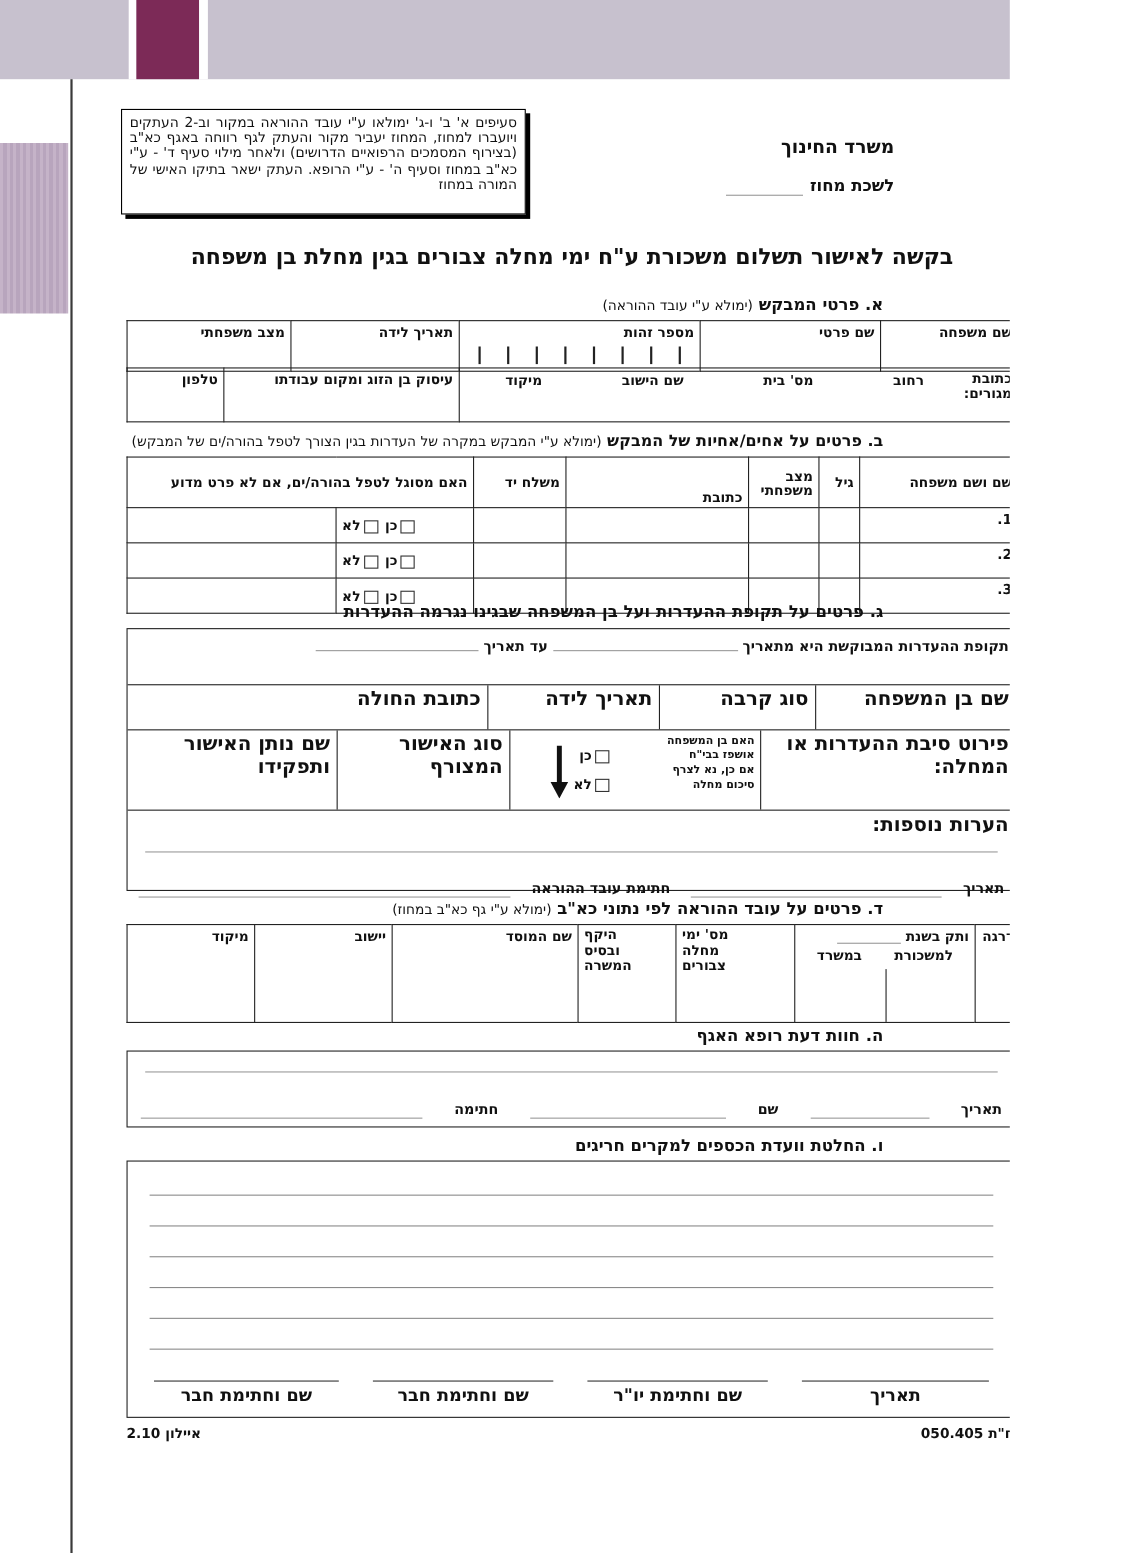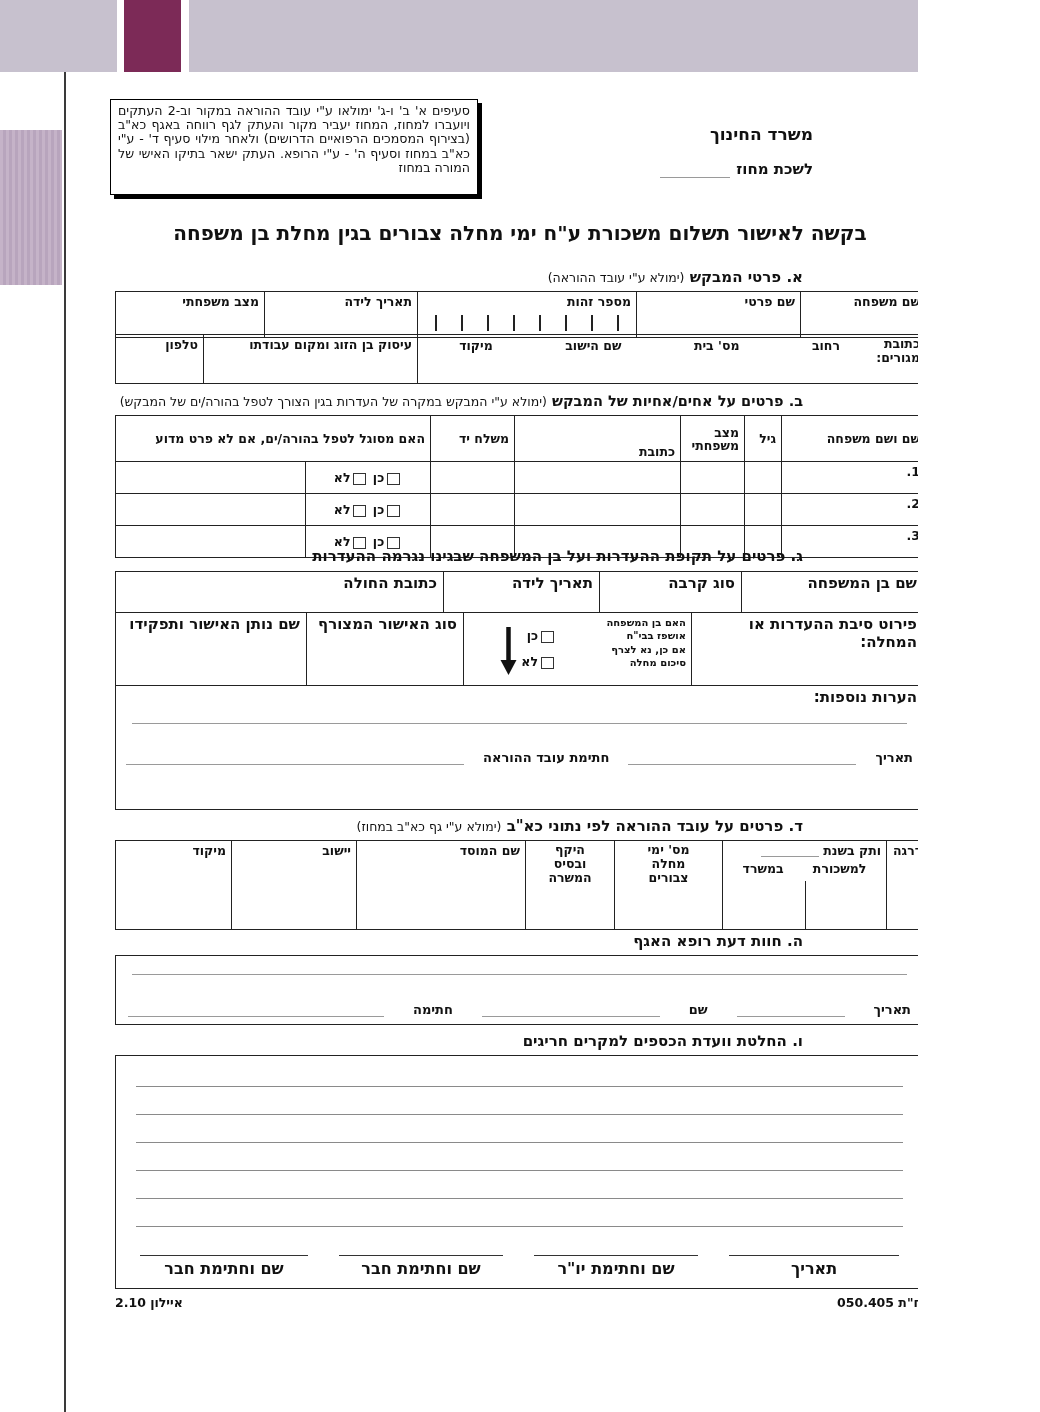--- a/index.html
+++ b/index.html
@@ -27,35 +27,35 @@
   .shead .note{font-size:12.5px;font-weight:normal;}
   
   table{border-collapse:collapse;table-layout:fixed;}
   td{border:1.5px solid #222;vertical-align:top;padding:2px 5px;font-size:12.5px;font-weight:bold;overflow:hidden;}
   .tbl{left:115px;}
   .tA1 td{height:41px;}
   .tA2 td{height:44px;}
   .tB .hd td{height:41px;text-align:right;vertical-align:middle;}
   .tB .dr td{height:27px;}
   .tD td{height:84px;}
-  .ctr{text-align:center;}
+  .ctr{text-align:left;}
   .idticks{display:flex;justify-content:space-between;padding:6px 12px 0 12px;}
   .idticks i{display:block;width:1.6px;height:16px;background:#222;}
   .addrflex{display:flex;align-items:flex-start;height:100%;}
   .addrflex .lbl2{line-height:14px;}
   .addrspread{flex:1;display:flex;justify-content:space-around;padding-top:1px;}
   .cbx{display:inline-block;width:11px;height:10px;border:1.2px solid #333;background:#fff;
        vertical-align:middle;margin:0 2px -1px 3px;}
   
   .box{left:115px;width:807px;border:1.8px solid #222;background:#fff;}
   .frow{display:flex;}
   .frow>div{box-sizing:border-box;}
   .sep>div:not(:last-child){border-left:1.5px solid #222;}
   .bb{border-bottom:1.5px solid #222;}
-  .cell-label{padding:2px 6px;font-size:15px;font-weight:bold;}
+  .cell-label{padding:2px 6px;font-size:18px;font-weight:bold;}
   .blankline{border-bottom:1.2px solid #9a9a9a;height:15px;display:inline-block;}
   .c1row{height:46px;padding:4px 6px 0 0;font-size:13px;font-weight:bold;}
   .c2row{height:40px;}
   .c3row{height:72px;}
   .c4row{height:45px;position:relative;}
   .c4row .fill{position:absolute;bottom:7px;right:2%;left:2%;border-bottom:1.2px solid #9a9a9a;}
   .c5row{height:34px;display:flex;justify-content:space-between;align-items:flex-end;
          padding:0 10px 7px 10px;font-size:13px;font-weight:bold;}
   .hospflex{display:flex;height:100%;align-items:stretch;}
   .hosptxt{font-size:10px;line-height:13.4px;font-weight:bold;padding:3px 5px 0 0;flex:1;}
@@ -218,20 +218,26 @@
         <span class="cbx"></span><span>כן</span>
         <span class="cbx"></span><span>לא</span>
       </td>
       <td></td>
     </tr>
   </tbody>
     </table>
 
   <div class="abs shead" style="top:547px">ג. פרטים על תקופת ההעדרות ועל בן המשפחה שבגינו נגרמה ההעדרות</div>
   <div class="abs box" style="top:571px;height:237px">
+    <div class="c1row bb">
+      <span>תקופת ההעדרות המבוקשת היא מתאריך</span>
+      <span class="blankline" style="width:168px"></span>
+      <span>עד תאריך</span>
+      <span class="blankline" style="width:148px"></span>
+    </div>
     <div class="frow sep bb c2row">
       <div style="width:182px" class="cell-label"><span>שם בן המשפחה</span></div>
       <div style="width:142px" class="cell-label"><span>סוג קרבה</span></div>
       <div style="width:156px" class="cell-label"><span>תאריך לידה</span></div>
       <div style="flex:1" class="cell-label"><span>כתובת החולה</span></div>
     </div>
     <div class="frow sep bb c3row">
       <div style="width:232px" class="cell-label"><span>פירוט סיבת ההעדרות או המחלה:</span></div>
       <div style="width:228px">
         <div class="hospflex">
@@ -279,21 +285,21 @@
         <col style="width:108px">
         <col style="width:89px">
         <col style="width:169px">
         <col style="width:125px">
         <col style="width:116px">
       </colgroup>
     <tbody>
         <tr>
       <td style="padding:2px 3px"><span>דרגה</span></td>
       <td style="position:relative;padding:2px 5px">
-        <div style="display:flex;gap:4px">
+        <div style="display:flex;align-items:flex-end;gap:4px">
           <span>ותק בשנת</span>
           <span class="blankline" style="width:58px;height:13px"></span>
         </div>
         <div style="display:flex;justify-content:space-around;margin-top:3px">
           <span>למשכורת</span>
           <span>במשרד</span>
         </div>
         <div style="position:absolute;left:50%;top:40px;bottom:0;width:1.5px;background:#222"></div>
       </td>
       <td class="ctr" style="line-height:14px">

